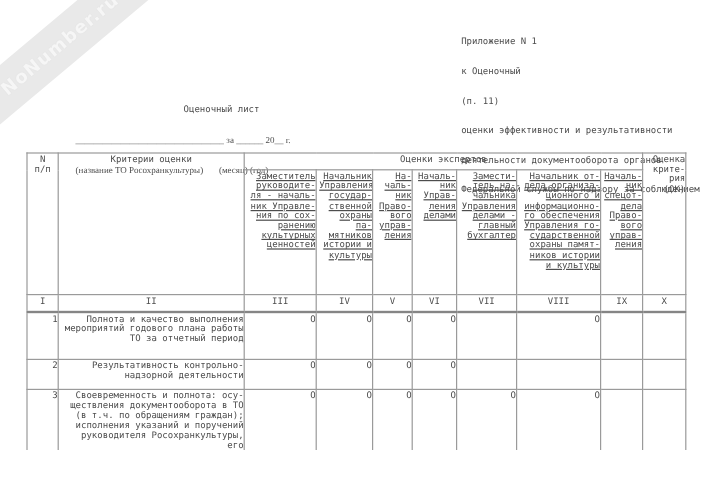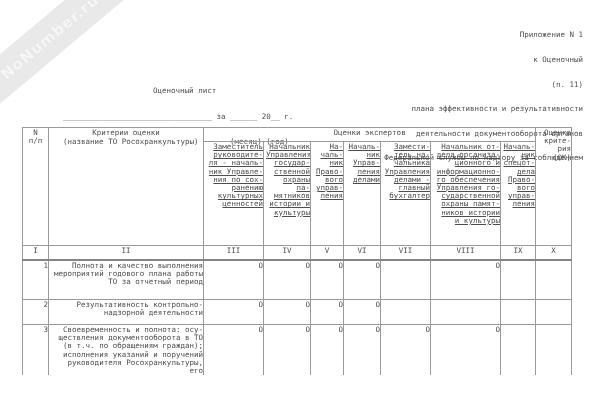--- a/index.html
+++ b/index.html
@@ -16,31 +16,31 @@
     background:#e9e9e9; transform:rotate(-40deg);
     display:flex; align-items:center; justify-content:center;
     font-family:"DejaVu Sans","Liberation Sans",sans-serif;
     font-weight:bold; font-size:15px; letter-spacing:1px; color:#f6f6f6;
     text-shadow:0 0 1px #dcdcdc;
   }
 
   
   .header-note {
     position:absolute; top:15px; right:17px;
-    font-size:7.5px; line-height:8.2px; text-align:right; white-space:pre;
+    font-size:7.5px; line-height:8.2px; text-align:left; white-space:pre;
   }
 
   
   .doc-title {
     position:absolute; left:153px; top:87px;
     font-size:7.5px; line-height:8.2px; white-space:pre;
   }
   .fill-block {
     position:absolute; left:63px; top:96px;
-    font-size:7.5px; line-height:8.4px; white-space:pre;
+    font-size:7.5px; line-height:8.4px; white-space:pre;font-family:Liberation Serif, serif;
   }
 
   
   table.eval {
     position:absolute; left:22px; top:127px;
     border-collapse:collapse; table-layout:fixed; width:549px;
     font-size:7.5px; line-height:8.2px;
   }
   .eval th, .eval td {
     border:1px solid #9a9a9a; font-weight:normal;
@@ -62,21 +62,21 @@
 <div class="page">
 
   <div class="watermark">
     <span>NoNumber.ru</span>
   </div>
 
   <div class="header-note">
     <div>Приложение N 1</div>
     <div>к Оценочный</div>
     <div>(п. 11)</div>
-    <div>плана эффективности и результативности</div>
+    <div>оценки эффективности и результативности</div>
     <div>деятельности документооборота органов</div>
     <div>Федеральной службы по надзору за соблюдением</div>
   </div>
 
   <div class="doc-title">Оценочный лист</div>
 
   <div class="fill-block">
     <div>_________________________________ за ______ 20__ г.</div>
     <div>(название ТО Росохранкультуры)       (месяц) (год)</div>
   </div>

